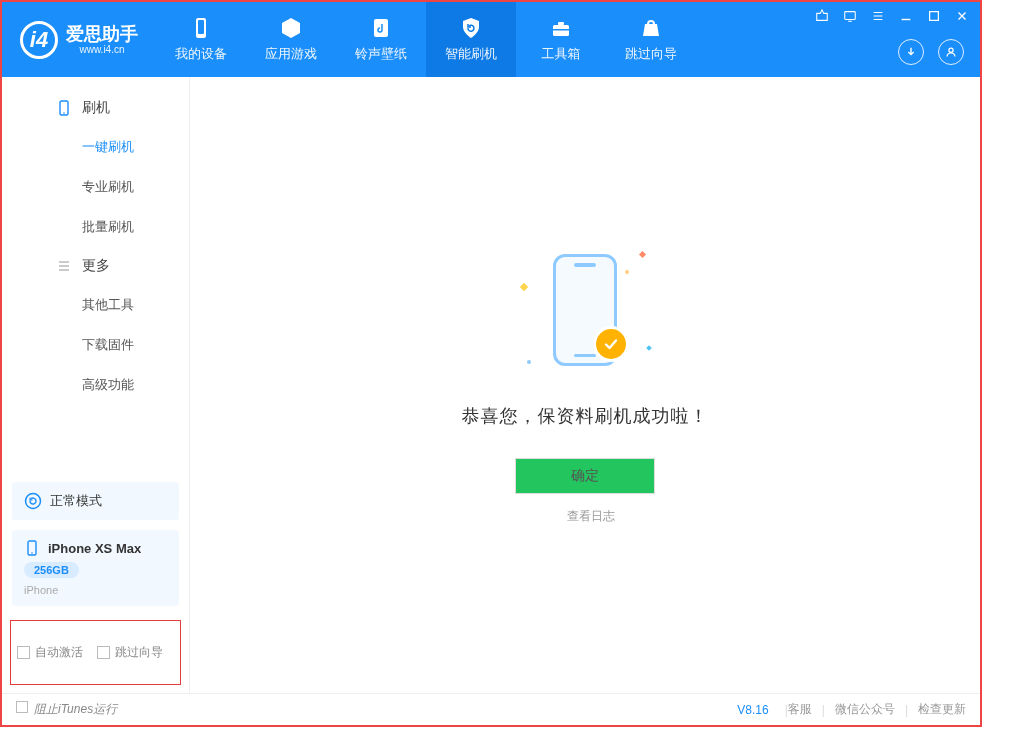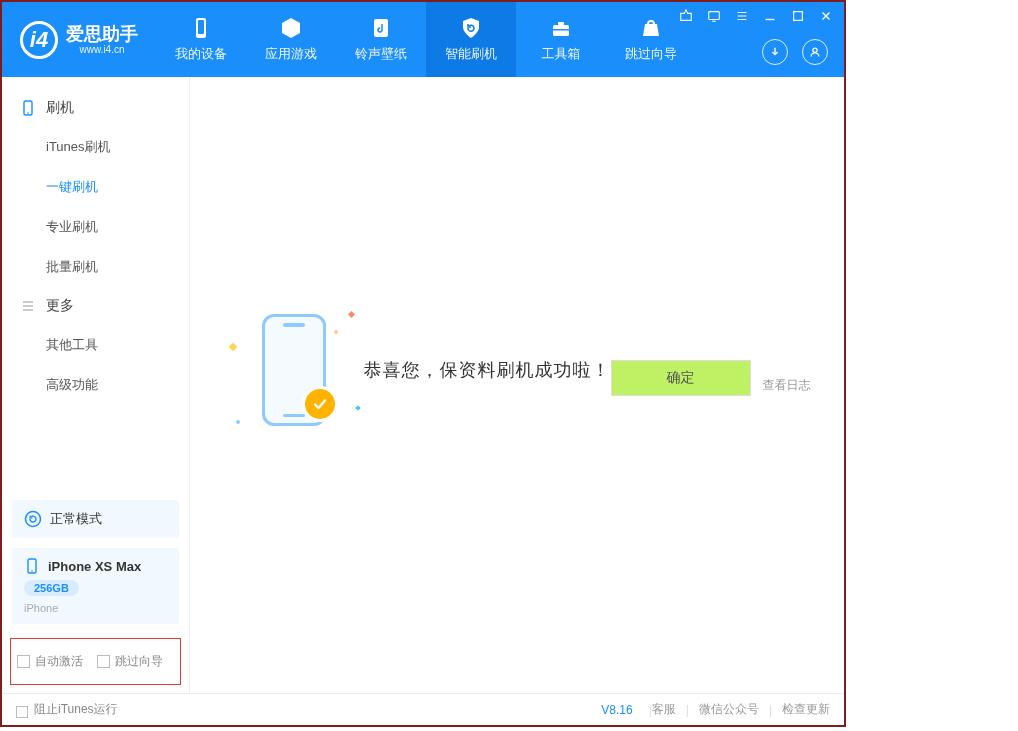--- a/index.html
+++ b/index.html
@@ -1,17 +1,17 @@
 <!DOCTYPE html>
 <html><head>
 <meta charset="utf-8">
 <style>
   * { box-sizing: border-box; margin: 0; padding: 0; }
   html, body { width: 1018px; height: 731px; font-family: "Microsoft YaHei", Arial, sans-serif; font-size: 13px; color: #333; }
-  .window { width: 846px; height: 727px; border: 2px solid #7f1d1d; background: #fff; display: flex; flex-direction: column; position: relative; }
+  .window { width: 982px; height: 727px; border: 2px solid #ef4444; background: #fff; display: flex; flex-direction: column; position: relative; }
 
   
   .header { height: 75px; background: #1a8efb; display: flex; align-items: stretch; color: #fff; position: relative; }
   .logo-area { display: flex; align-items: center; padding: 0 18px; }
   .logo-icon { width: 38px; height: 38px; border: 3px solid #fff; border-radius: 50%; display: flex; align-items: center; justify-content: center; margin-right: 8px; }
   .logo-icon span { font-size: 22px; font-weight: bold; font-style: italic; }
   .logo-text .cn { font-size: 18px; font-weight: bold; line-height: 1.15; }
   .logo-text .url { font-size: 10px; opacity: .9; text-align: center; }
 
   .tabs { display: flex; height: 100%; }
@@ -21,62 +21,62 @@
   .tab .ticon svg { width: 24px; height: 24px; }
   .titlebar-btns { position: absolute; right: 10px; top: 6px; display: flex; gap: 12px; align-items: center; }
   .titlebar-btns .tb { width: 16px; height: 16px; display: flex; align-items: center; justify-content: center; color: #fff; cursor: pointer; font-size: 14px; }
   .header-right { position: absolute; right: 16px; bottom: 12px; display: flex; gap: 14px; }
   .circle-btn { width: 26px; height: 26px; border: 1.6px solid rgba(255,255,255,.85); border-radius: 50%; display: flex; align-items: center; justify-content: center; color: #fff; cursor: pointer; }
   .circle-btn svg { width: 14px; height: 14px; }
 
   
   .body { flex: 1; display: flex; min-height: 0; }
   .sidebar { width: 188px; border-right: 1px solid #eee; display: flex; flex-direction: column; }
-  .side-scroll { flex: 1; overflow: auto; padding-top: 12px; }
+  .side-scroll { flex: 1; overflow: auto; padding-top: 12px; padding-left: 36px; }
   .sgroup-header { display: flex; align-items: center; padding: 10px 18px; color: #444; font-size: 14px; cursor: default; }
   .sgroup-header .gicon { width: 16px; height: 16px; margin-right: 10px; color: #1a8efb; }
   .sgroup-header .gicon.gray { color: #bbb; }
   .sitem { padding: 11px 18px 11px 44px; font-size: 13px; color: #555; cursor: pointer; }
   .sitem.active { color: #1a8efb; }
 
   .mode-card, .device-card { margin: 10px 10px 0 10px; background: #f2f8ff; border-radius: 3px; padding: 10px 12px; }
   .mode-card { display: flex; font-size: 13px; color: #333; }
   .mode-card .micon { width: 18px; height: 18px; margin-right: 8px; }
   .device-card .dname { display: flex; align-items: center; font-size: 13px; font-weight: bold; color: #333; margin-bottom: 6px; }
   .device-card .dicon { width: 16px; height: 16px; margin-right: 8px; }
   .badge { display: inline-block; background: #d9ecff; color: #1a8efb; border-radius: 10px; padding: 2px 10px; font-size: 11px; margin-bottom: 4px; font-weight: bold;}
   .device-card .dtype { color: #aaa; font-size: 11px; margin-top: 2px; }
 
-  .checkbox-row { border: 1.5px solid #e33b3b; margin: 14px 8px 8px 8px; padding: 14px 6px; display: flex; gap: 14px; }
+  .checkbox-row { border: 1.5px solid #e33b3b; margin: 14px 8px 8px 8px; padding: 23px 6px; display: flex; gap: 14px; }
   .cb { display: flex; align-items: center; color: #888; font-size: 12px; cursor: pointer; }
   .cb .box { width: 13px; height: 13px; border: 1px solid #bbb; margin-right: 5px; }
 
   
-  .main { flex: 1; position: relative; display: flex; align-items: center; justify-content: center; }
+  .main { flex: 1; position: relative; display: flex; flex-direction: column; align-items: center; justify-content: center; }
   .illustration { width: 140px; height: 140px; position: relative; margin-bottom: 18px; }
   .phone { position: absolute; left: 38px; top: 8px; width: 64px; height: 112px; border: 3px solid #8ec9ff; border-radius: 12px; background: #f5faff; }
   .phone::before { content: ""; position: absolute; top: 6px; left: 50%; transform: translateX(-50%); width: 22px; height: 4px; border-radius: 3px; background: #8ec9ff; }
   .phone::after { content: ""; position: absolute; bottom: 6px; left: 50%; transform: translateX(-50%); width: 22px; height: 3px; border-radius: 2px; background: #8ec9ff; }
   .check-badge { position: absolute; right: 26px; bottom: 24px; width: 36px; height: 36px; background: #ffb300; border-radius: 50%; display: flex; align-items: center; justify-content: center; border: 3px solid #fff; }
   .check-badge svg { width: 18px; height: 18px; }
   .spark { position: absolute; width: 6px; height: 6px; background: #ffd54f; transform: rotate(45deg); }
   .spark.s1 { left: 6px; top: 38px; }
   .spark.s2 { right: 10px; top: 6px; width: 5px; height: 5px; background: #ff8a65; }
   .spark.s3 { right: 4px; bottom: 36px; width: 4px; height: 4px; background: #4fc3f7; }
   .dot { position: absolute; width: 4px; height: 4px; border-radius: 50%; background: #90caf9; }
   .dot.d1 { left: 12px; bottom: 22px; }
   .dot.d2 { right: 26px; top: 24px; background: #ffcc80; }
 
   .success-text { font-size: 18px; color: #333; letter-spacing: 1px; margin-bottom: 30px; }
-  .ok-btn { width: 140px; height: 36px; border: 1px solid #ddd; background: #bef264; color: #555; font-size: 14px; cursor: pointer; margin-bottom: 14px; }
+  .ok-btn { width: 140px; height: 36px; border: 1px solid #ddd; background: #22c55e; color: #555; font-size: 14px; cursor: pointer; margin-bottom: 14px; }
   .view-log { color: #999; font-size: 12px; text-decoration: none; cursor: pointer; margin-left: 12px; }
 
   
   .footer { height: 32px; border-top: 1px solid #eee; display: flex; align-items: center; padding: 0 14px; font-size: 12px; color: #888; }
-  .footer .left { display: flex; align-items: flex-end; }
+  .footer .left { display: flex; align-items: flex-start; font-style: italic; }
   .footer .left .box { width: 12px; height: 12px; border: 1px solid #bbb; margin-right: 6px; }
   .footer .spacer { flex: 1; }
   .footer .ver { color: #1a8efb; margin-right: 16px; }
   .footer .flinks { display: flex; align-items: center; gap: 10px; color: #999; }
   .footer .flinks .fl { cursor: pointer; }
   .footer .sep { color: #ddd; }
 </style>
 </head>
 <body>
 
@@ -192,32 +192,32 @@
 
     <div class="sidebar">
       <div class="side-scroll">
         <div class="sgroup-header">
           <span class="gicon"><svg viewBox="0 0 16 16">
                 <rect x="4" y="1" width="8" height="14" rx="1.5" fill="none" stroke="#1a8efb" stroke-width="1.4"></rect>
                 <circle cx="8" cy="13" r=".8" fill="#1a8efb"></circle>
               </svg></span>
           <span>刷机</span>
         </div>
-        <div class="sitem"><span>iTunes刷机</span></div>
         <div class="sitem active"><span>一键刷机</span></div>
         <div class="sitem"><span>专业刷机</span></div>
         <div class="sitem"><span>批量刷机</span></div>
 
         <div class="sgroup-header">
           <span class="gicon gray"><svg viewBox="0 0 16 16">
                 <path d="M3 4 H13 M3 8 H13 M3 12 H13" stroke="#bbb" stroke-width="1.6"></path>
               </svg></span>
           <span>更多</span>
         </div>
         <div class="sitem"><span>其他工具</span></div>
+        <div class="sitem"><span>下载固件</span></div>
         <div class="sitem"><span>高级功能</span></div>
       </div>
 
       <div class="mode-card">
         <span class="micon"><svg viewBox="0 0 18 18">
               <circle cx="9" cy="9" r="7.5" fill="none" stroke="#1a8efb" stroke-width="1.5"></circle>
               <path d="M6 9 a3 3 0 1 0 1 -2.2" fill="none" stroke="#1a8efb" stroke-width="1.4"></path>
               <path d="M6.2 5.6 L6 8 L8.4 7.8" fill="none" stroke="#1a8efb" stroke-width="1.2"></path>
             </svg></span>
         <span>正常模式</span>

